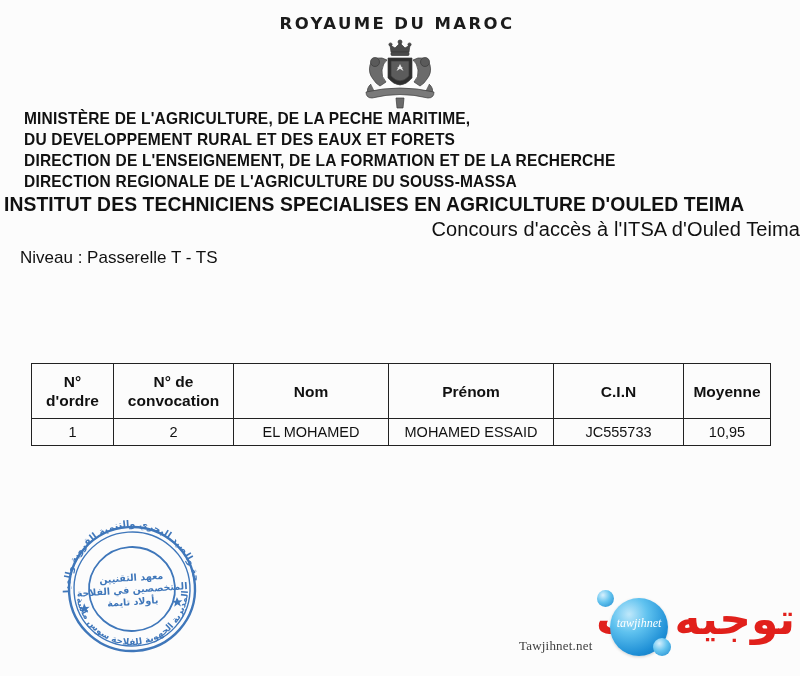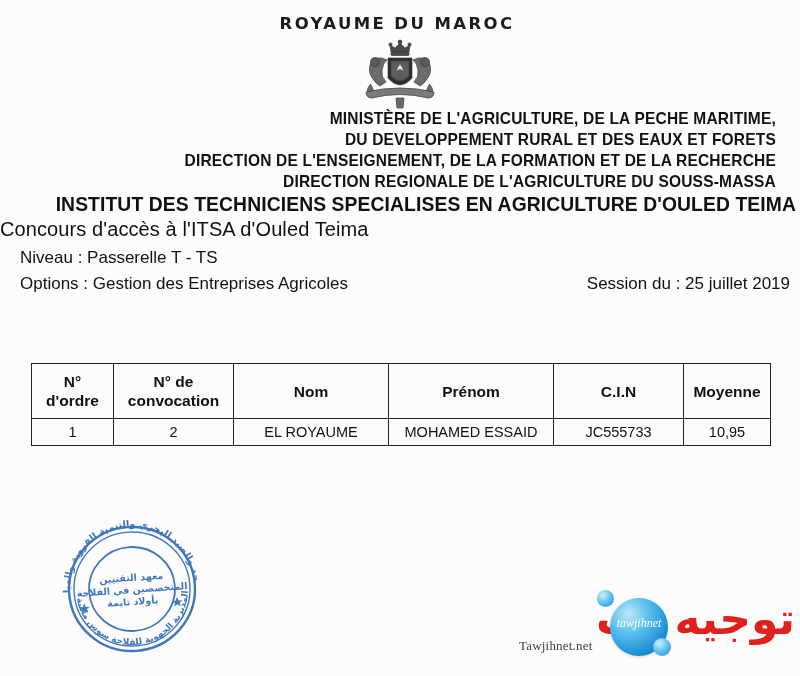--- a/index.html
+++ b/index.html
@@ -42,21 +42,21 @@
     transform: translateX(-50%);
     width: 104px;
     height: 72px;
   }
 
   .ministry {
     position: absolute;
     top: 108px;
     left: 0;
     width: 800px;
-    text-align: right;
+    text-align: left;
   }
   .ministry div {
     font-family: "Liberation Sans Narrow", "Liberation Sans", sans-serif;
     font-size: 16.5px;
     font-weight: 700;
     letter-spacing: .2px;
     line-height: 21px;
     color: #111;
     transform: scaleX(.94);
   }
@@ -65,21 +65,21 @@
     letter-spacing: .1px;
     margin-top: 2px;
     transform: scaleX(.99);
   }
 
   .concours {
     position: absolute;
     top: 218px;
     left: 0;
     width: 800px;
-    text-align: left;
+    text-align: right;
     font-size: 20px;
     letter-spacing: .1px;
     color: #111;
   }
 
   .info-line {
     position: absolute;
     left: 20px;
     font-size: 17px;
     color: #111;
@@ -304,22 +304,20 @@
     <div>MINISTÈRE DE L'AGRICULTURE, DE LA PECHE MARITIME,</div>
     <div>DU DEVELOPPEMENT RURAL ET DES EAUX ET FORETS</div>
     <div>DIRECTION DE L'ENSEIGNEMENT, DE LA FORMATION ET DE LA RECHERCHE</div>
     <div>DIRECTION REGIONALE DE L'AGRICULTURE DU SOUSS-MASSA</div>
     <div class="institute">INSTITUT DES TECHNICIENS SPECIALISES EN AGRICULTURE D'OULED TEIMA</div>
   </div>
 
   <div class="concours">Concours d'accès à l'ITSA d'Ouled Teima</div>
 
   <div class="info-line info-niveau">Niveau : Passerelle T - TS</div>
-  <div class="info-line info-options">Options : Gestion des Entreprises Agricoles</div>
-  <div class="session">Session du : 25 juillet 2019</div>
 
 
   <div class="tbl-wrap">
     <table class="admis">
       <colgroup>
         <col class="col-ordre">
           <col class="col-conv">
           <col class="col-nom">
         <col class="col-prenom">
           <col class="col-cin">
@@ -338,21 +336,21 @@
           <th>Nom</th>
           <th>Prénom</th>
           <th>C.I.N</th>
           <th>Moyenne</th>
         </tr>
       </thead>
       <tbody>
         <tr>
           <td>1</td>
           <td>2</td>
-          <td>EL ROYAUME</td>
+          <td>EL MOHAMED</td>
           <td>MOHAMED ESSAID</td>
           <td>JC555733</td>
           <td>10,95</td>
         </tr>
       </tbody>
     </table>
   </div>
 
 
   <div class="stamp">

